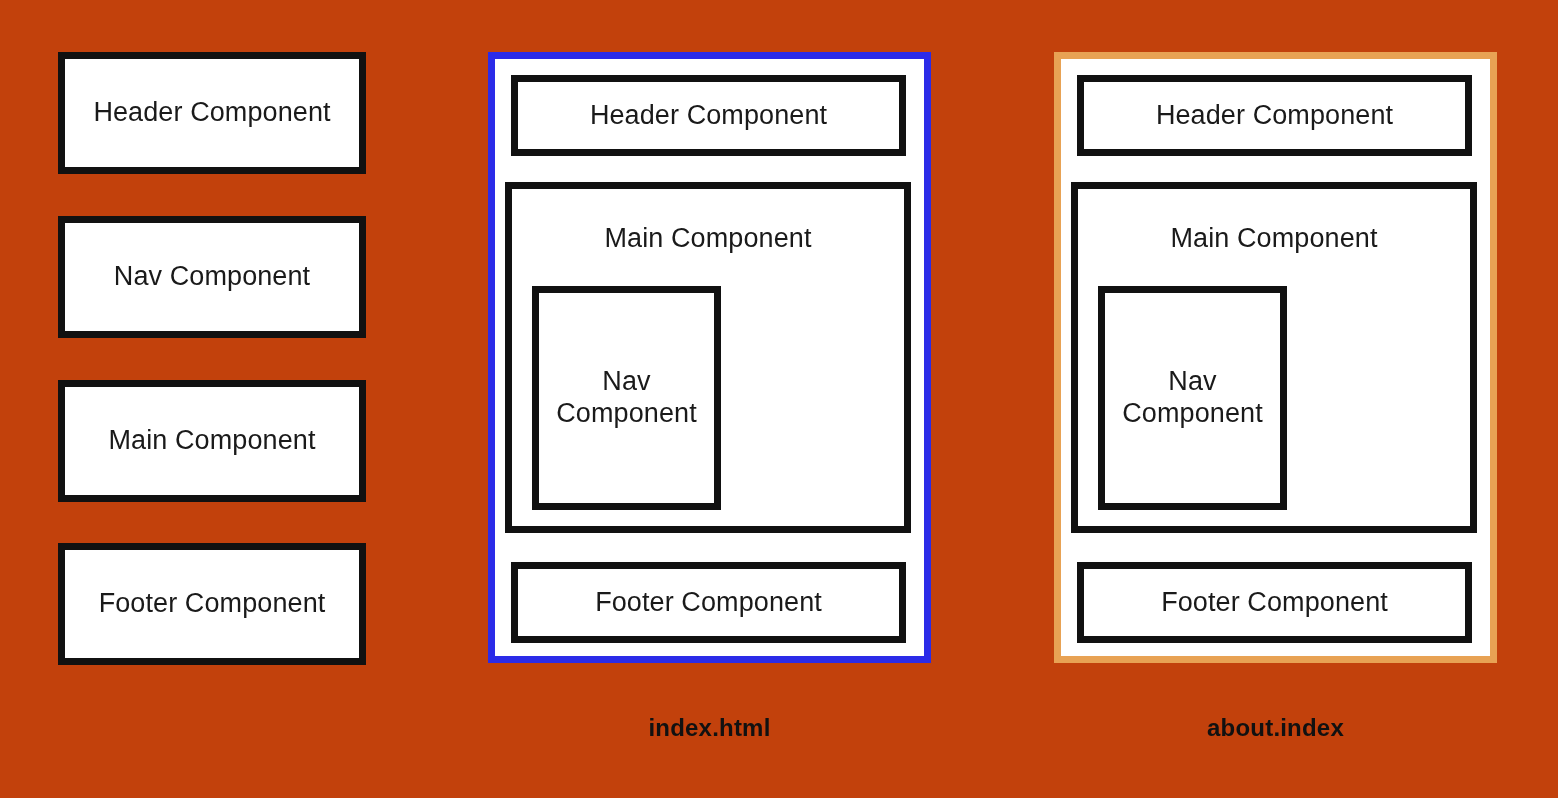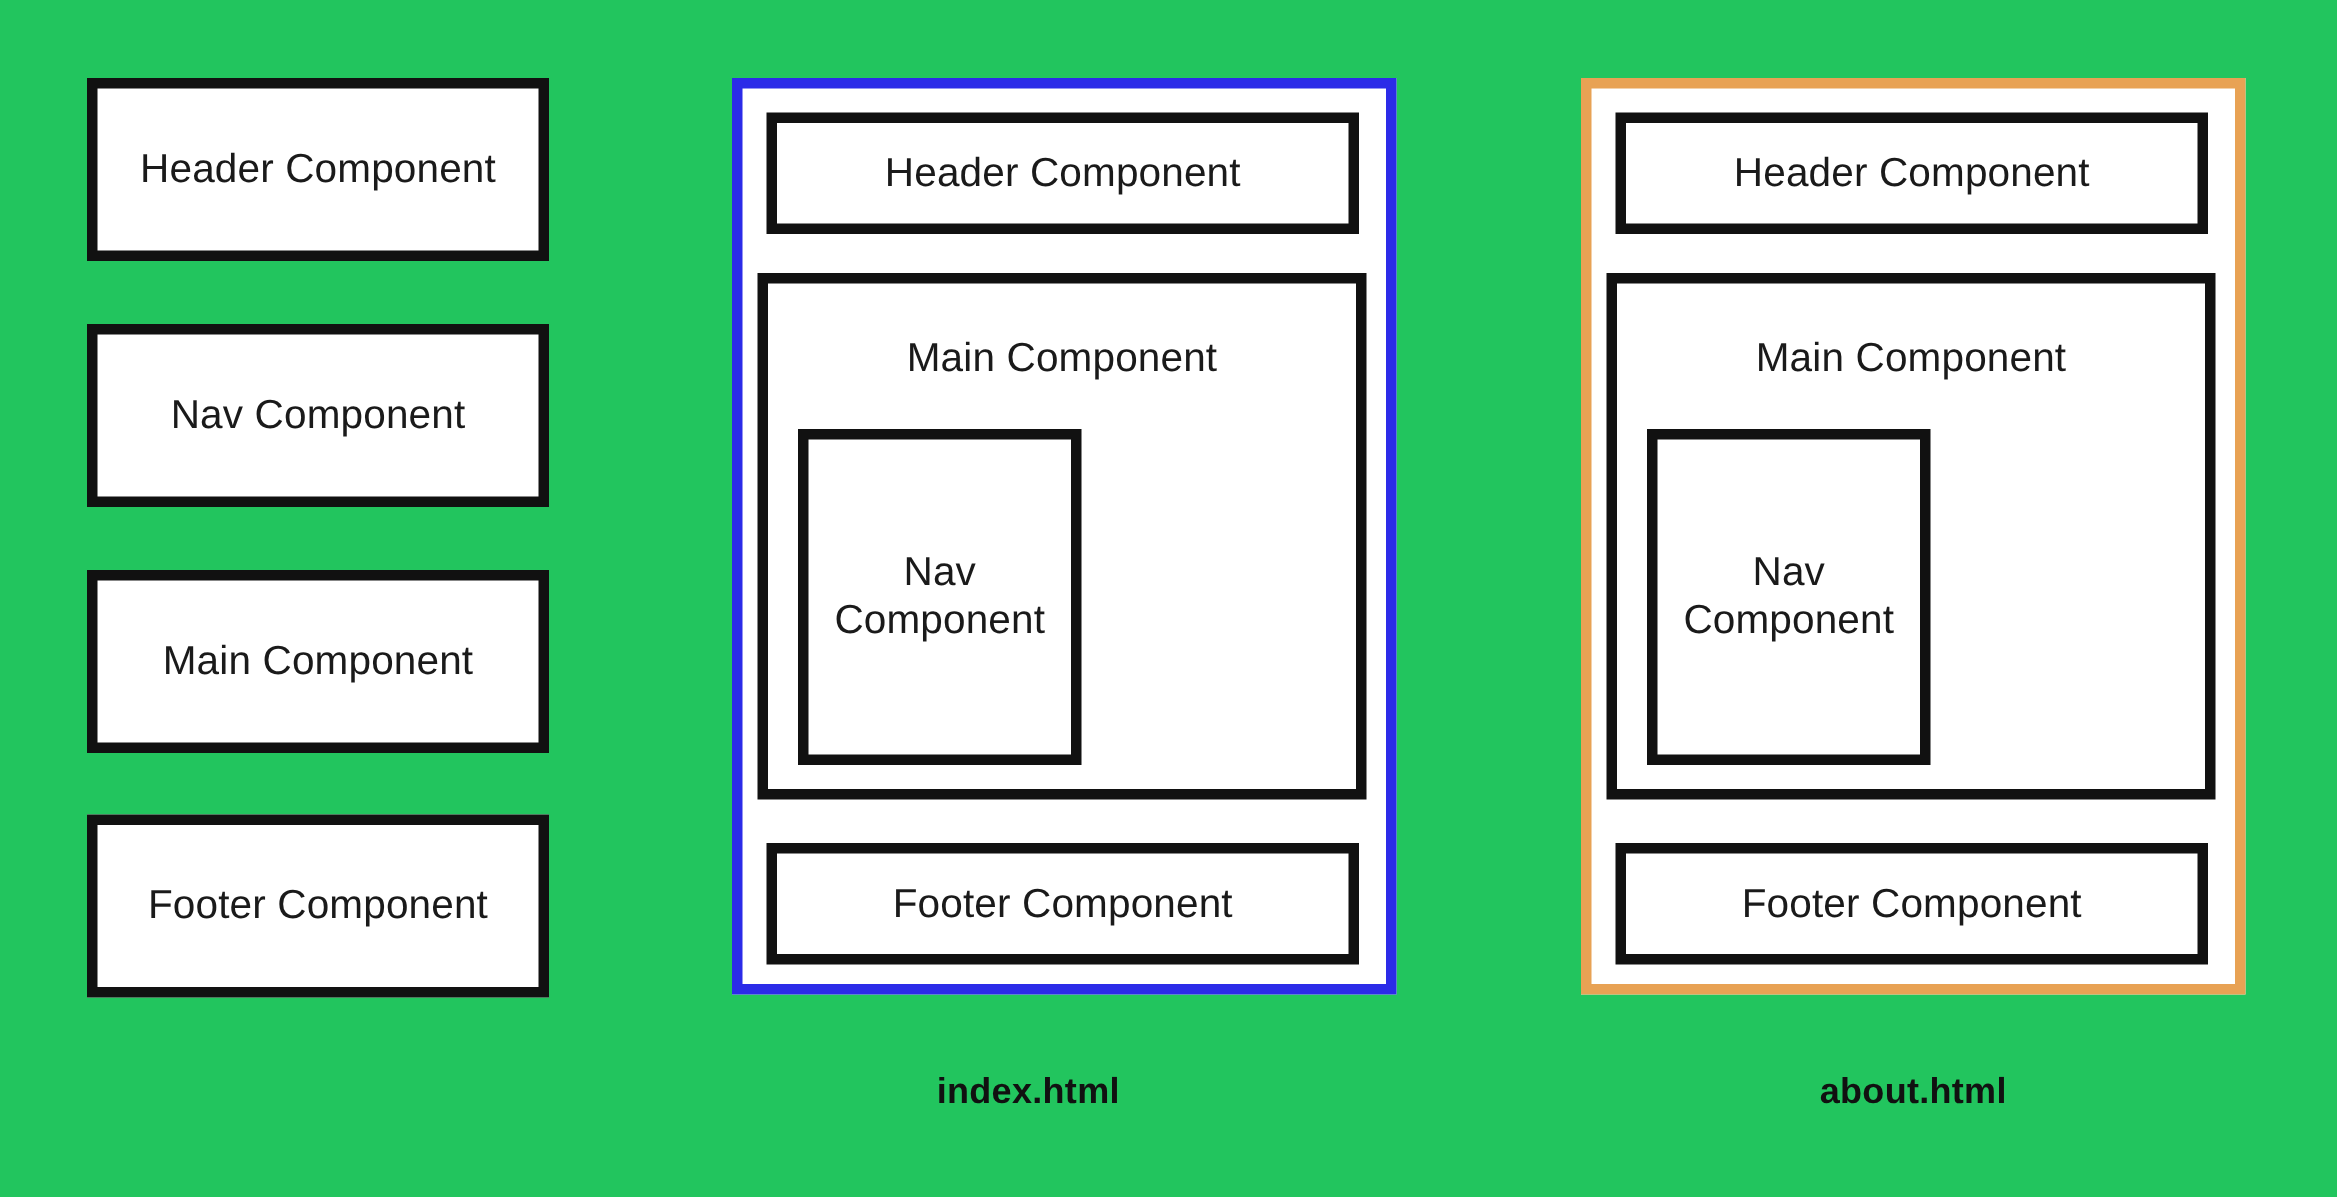--- a/index.html
+++ b/index.html
@@ -68,41 +68,41 @@
   #frame-index {
     left: 488px; top: 52px; width: 443px; height: 611px;
     border-width: 7px;
   }
   #idx-header { left: 511px; top: 75px;  width: 395px; height: 81px; }
   #idx-main   { left: 505px; top: 182px; width: 406px; height: 351px; }
   #idx-nav    { left: 532px; top: 286px; width: 189px; height: 224px; }
   #idx-footer { left: 511px; top: 562px; width: 395px; height: 81px; }
   #idx-main .box-label { position: absolute; top: 34px; left: 0; right: 0; }
 
-  #cap-index { left: 464px; top: 714px; width: 443px; }
+  #cap-index { left: 488px; top: 714px; width: 443px; }
 
   
   #frame-about {
     left: 1054px; top: 52px; width: 443px; height: 611px;
     border-width: 7px;
   }
   #abt-header { left: 1077px; top: 75px;  width: 395px; height: 81px; }
   #abt-main   { left: 1071px; top: 182px; width: 406px; height: 351px; }
   #abt-nav    { left: 1098px; top: 286px; width: 189px; height: 224px; }
   #abt-footer { left: 1077px; top: 562px; width: 395px; height: 81px; }
   #abt-main .box-label { position: absolute; top: 34px; left: 0; right: 0; }
 
   #cap-about { left: 1054px; top: 714px; width: 443px; }
 
   .nested-label { white-space: pre-line; }
 </style>
 </head>
 <body>
 
-<div id="stage" style="background: #22c55e; padding-left: 12px;">
+<div id="stage" style="background: #c2410c; padding-left: 12px;">
 
   <div id="col-components">
 
     <div class="box" id="cmp-header" style="border-color: rgb(17, 17, 17);">
       <span class="box-label">Header Component</span>
     </div>
 
     <div class="box" id="cmp-nav" style="border-color: rgb(17, 17, 17);">
       <span class="box-label">Nav Component</span>
     </div>
@@ -155,16 +155,16 @@
 
     <div class="box" id="abt-nav" style="border-color: rgb(17, 17, 17);">
       <span class="box-label nested-label">Nav
 Component</span>
     </div>
 
     <div class="box" id="abt-footer" style="border-color: rgb(17, 17, 17);">
       <span class="box-label">Footer Component</span>
     </div>
 
-    <div class="caption" id="cap-about">about.html</div>
+    <div class="caption" id="cap-about">about.index</div>
   </div>
 
 </div>
 
 </body></html>

